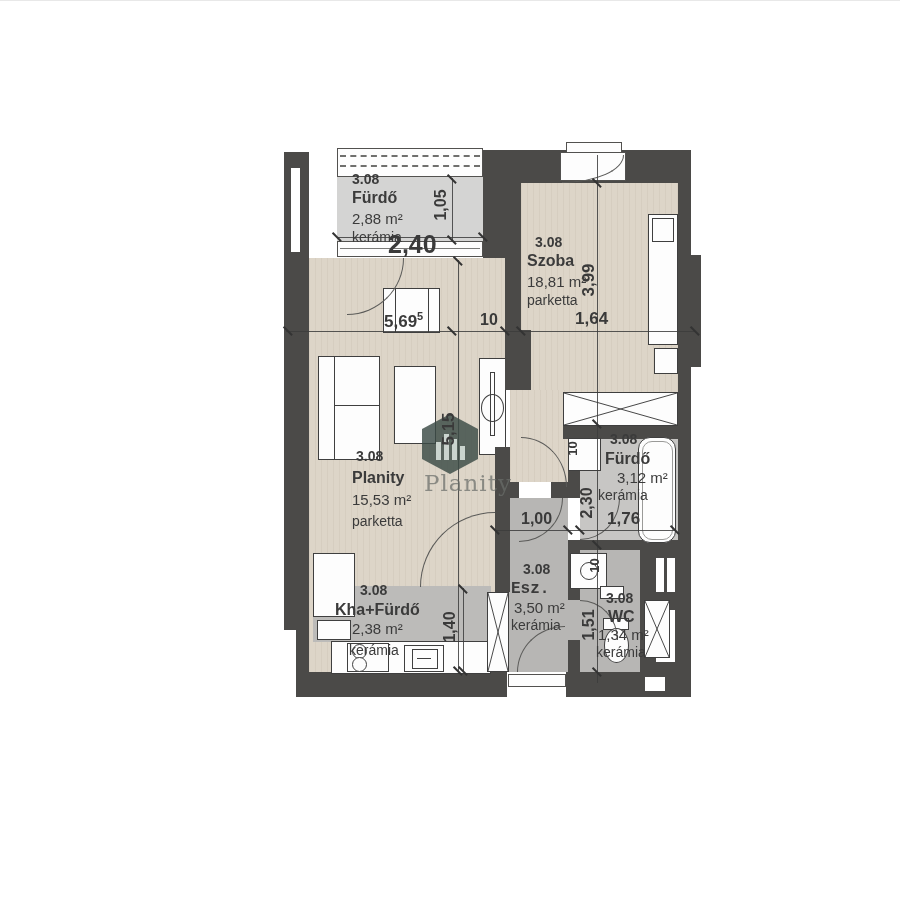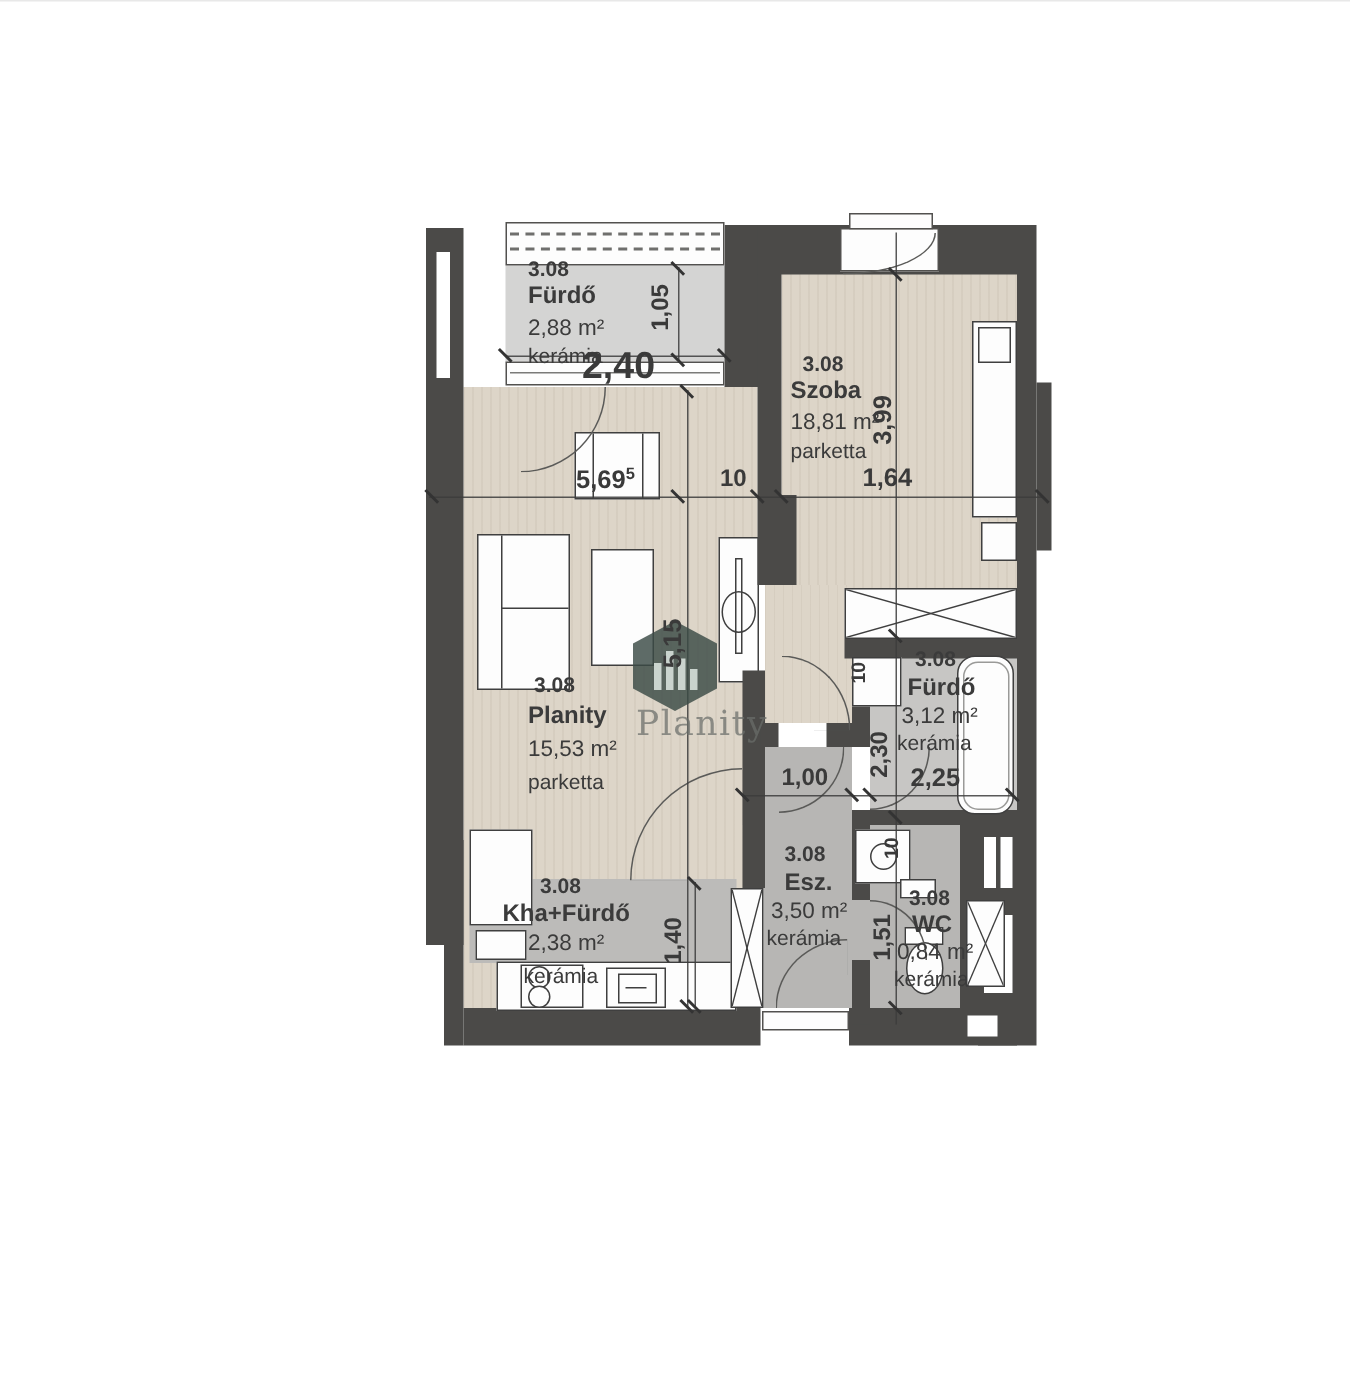--- a/index.html
+++ b/index.html
@@ -185,21 +185,21 @@
 
   <div class="dlab" style="left:388px;top:230px;font-size:25px;">2,40</div>
   <div class="dlab rot" style="left:419px;top:196px;">1,05</div>
   <div class="dlab" style="left:384px;top:310px;font-size:17px;"><span>5,69</span><sup style="font-size:11px;">5</sup></div>
   <div class="dlab" style="left:480px;top:311px;">10</div>
   <div class="dlab" style="left:575px;top:309px;font-size:17px;">1,64</div>
   <div class="dlab rot" style="left:567px;top:270px;font-size:17px;">3,99</div>
   <div class="dlab rot" style="left:427px;top:419px;font-size:17px;">5,15</div>
   <div class="dlab" style="left:521px;top:510px;">1,00</div>
   <div class="dlab rot" style="left:565px;top:494px;">2,30</div>
-  <div class="dlab" style="left:607px;top:509px;font-size:17px;">2,25</div>
+  <div class="dlab" style="left:607px;top:509px;font-size:17px;">1,76</div>
   <div class="dlab rot" style="left:428px;top:618px;">1,40</div>
   <div class="dlab rot" style="left:567px;top:616px;">1,51</div>
   <div class="dlab rot small" style="left:550px;top:441px;">10</div>
   <div class="dlab rot small" style="left:572px;top:558px;">10</div>
 
   <div class="rlabel" style="left:352px;top:170px;">
     <span class="num">3.08</span>
     <span class="nm">Fürdő</span>
     <span class="ar">2,88 m²</span>
     <span class="fl">kerámia</span>
@@ -217,34 +217,34 @@
     <span class="fl">parketta</span>
   </div>
   <div class="rlabel" style="left:335px;top:582px;line-height:1.25;">
     <span class="num" style="margin-left:25px;">3.08</span>
     <span class="nm">Kha+Fürdő</span>
     <span class="ar" style="margin-left:17px;">2,38 m²</span>
     <span class="fl" style="margin-left:14px;margin-top:4px;">kerámia</span>
   </div>
   <div class="rlabel" style="left:511px;top:561px;line-height:1.25;">
     <span class="num" style="margin-left:12px;">3.08</span>
-    <span class="nm" style="margin-left:12px;">Esz.</span>
+    <span class="nm" style="font-family:Liberation Mono, monospace;">Esz.</span>
     <span class="ar" style="margin-left:3px;">3,50 m²</span>
     <span class="fl">kerámia</span>
   </div>
   <div class="rlabel" style="left:598px;top:431px;line-height:1.25;">
     <span class="num" style="margin-left:12px;">3.08</span>
     <span class="nm" style="margin-left:7px;">Fürdő</span>
-    <span class="ar" style="margin-left:3px;">3,12 m²</span>
+    <span class="ar" style="margin-left:19px;">3,12 m²</span>
     <span class="fl">kerámia</span>
   </div>
   <div class="rlabel" style="left:596px;top:590px;line-height:1.2;">
     <span class="num" style="margin-left:10px;">3.08</span>
     <span class="nm" style="margin-left:12px;">WC</span>
-    <span class="ar" style="margin-left:2px;">0,84 m²</span>
+    <span class="ar" style="margin-left:2px;">1,34 m²</span>
     <span class="fl">kerámia</span>
   </div>
 
   <div id="wm-hex">
     <div class="wm-bar" style="left:14px;width:5px;height:18px;"></div>
     <div class="wm-bar" style="left:22px;width:5px;height:26px;"></div>
     <div class="wm-bar" style="left:30px;width:5px;height:21px;"></div>
     <div class="wm-bar" style="left:38px;width:5px;height:14px;"></div>
   </div>
   <div id="wm-text">Planity</div>

